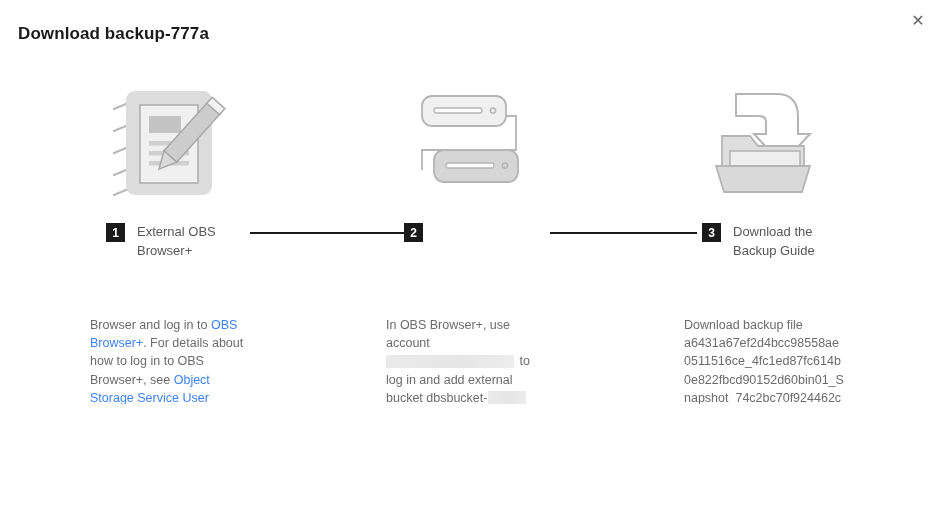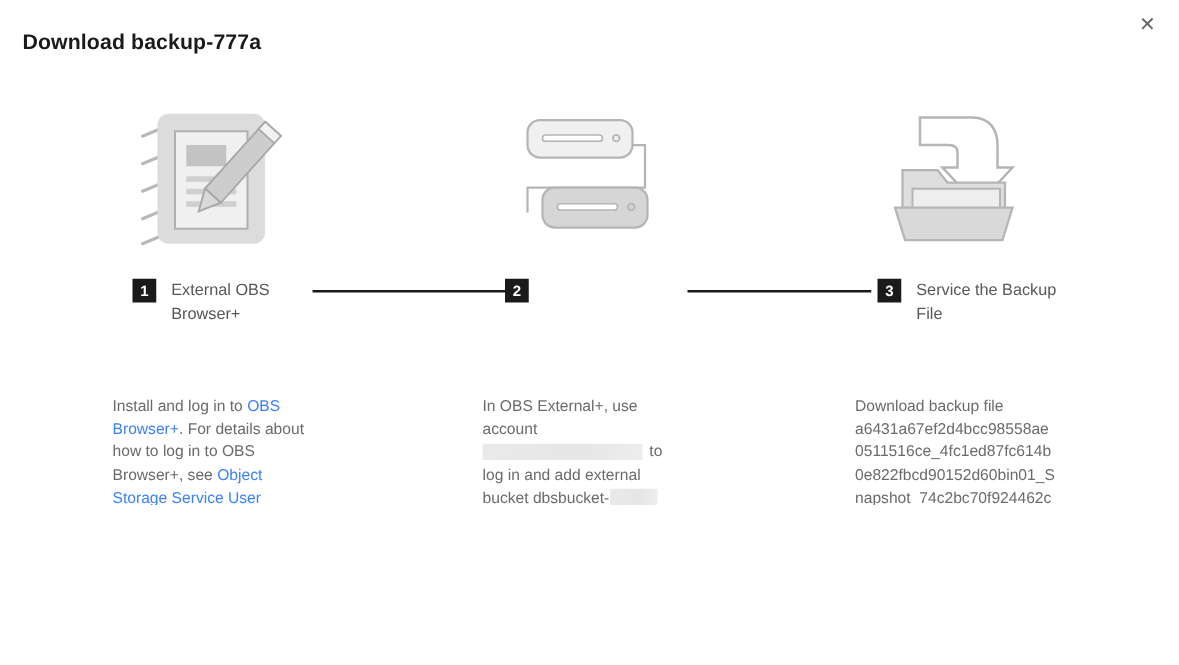--- a/index.html
+++ b/index.html
@@ -217,27 +217,27 @@
       <div class="icon-wrap">
         <svg width="118" height="112" viewBox="0 0 118 112" aria-hidden="true">
           <path d="M30 6 L72 6 C86 6 92 16 92 28 L92 46 L104 46 L76 76 L48 46 L60 46 L60 34 C60 30 58 28 53 28 L30 28 Z" fill="#ffffff" stroke="#b5b5b5" stroke-width="2"></path>
           <path d="M16 48 L44 48 L52 58 L98 58 L98 96 L16 96 Z" fill="#dedede" stroke="#b5b5b5" stroke-width="1.8"></path>
           <rect x="24" y="63" width="70" height="28" fill="#eeeeee" stroke="#b5b5b5" stroke-width="1.6"></rect>
           <path d="M10 78 L104 78 L96 104 L18 104 Z" fill="#d9d9d9" stroke="#b5b5b5" stroke-width="1.8"></path>
         </svg>
       </div>
       <div class="step-head">
         <div class="step-badge">3</div>
-        <div class="step-title">Service the Backup File</div>
+        <div class="step-title">Download the Backup Guide</div>
       </div>
     </div>
 
   </div>
 
-  <div class="step-body body1"><span>Install and log in to </span><a class="link">OBS Browser+</a><span>. For details about how to log in to OBS Browser+, see </span><a class="link">Object Storage Service User Guide</a><span>.</span></div>
-
-  <div class="step-body body2"><span>In OBS External+, use account </span><span class="redact-inline redact-a"></span><span> to log in and add external bucket dbsbucket-</span><span class="redact-inline redact-b"></span></div>
+  <div class="step-body body1"><span>Browser and log in to </span><a class="link">OBS Browser+</a><span>. For details about how to log in to OBS Browser+, see </span><a class="link">Object Storage Service User Guide</a><span>.</span></div>
+
+  <div class="step-body body2"><span>In OBS Browser+, use account </span><span class="redact-inline redact-a"></span><span> to log in and add external bucket dbsbucket-</span><span class="redact-inline redact-b"></span></div>
 
   <div class="redact-block"></div>
 
   <div class="step-body body3">Download backup file a6431a67ef2d4bcc98558ae0511516ce_4fc1ed87fc614b0e822fbcd90152d60bin01_Snapshot_74c2bc70f924462c913e3bb6016a790bbr01_20240429020039339_20240429020040235_739c660572224b4b9d95cd8df76f58a5no01_.qp</div>
 
 </div>
 
 </body></html>

